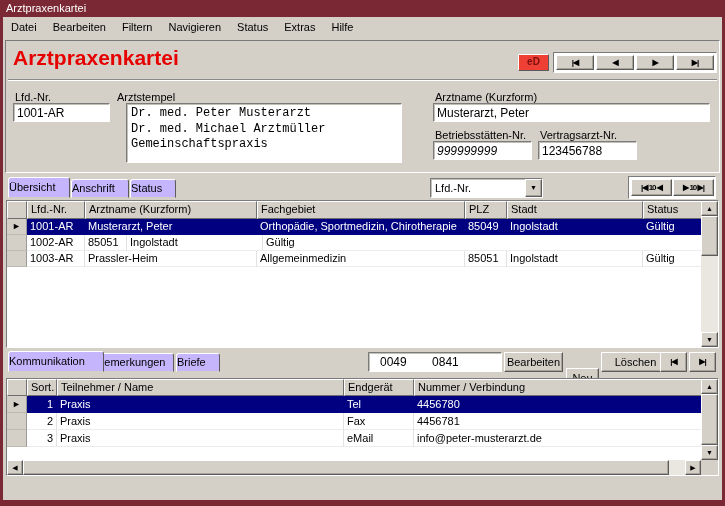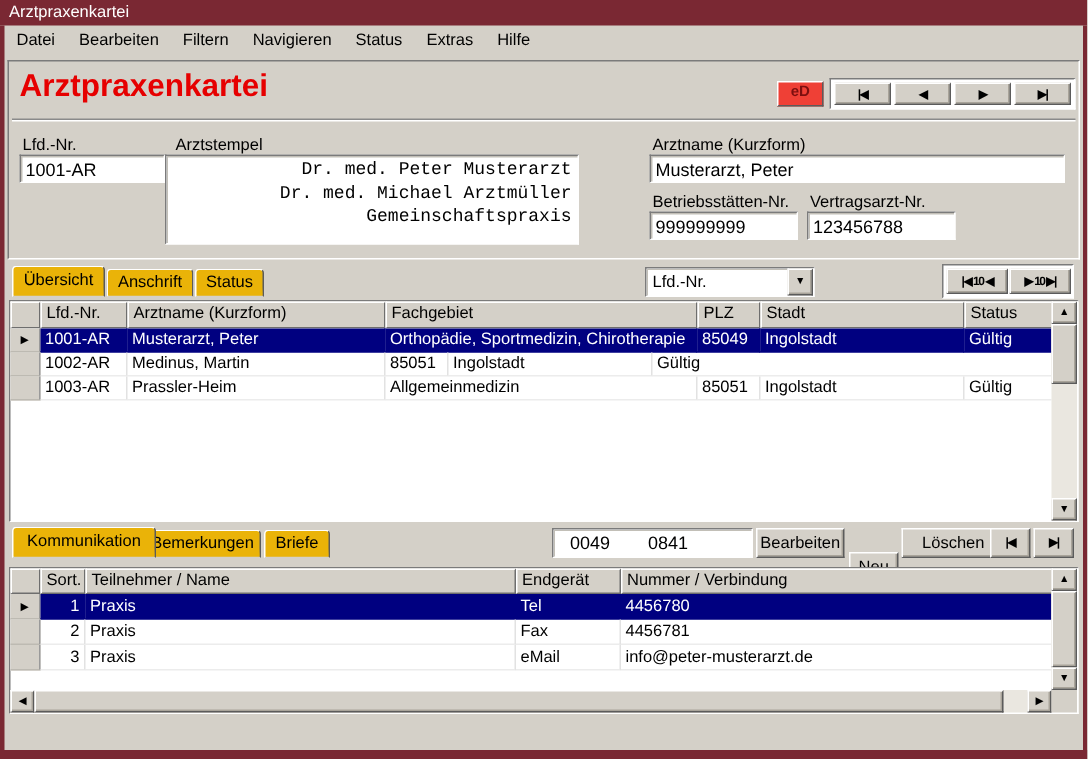--- a/index.html
+++ b/index.html
@@ -9,21 +9,21 @@
   .titlebar{left:0;top:0;width:725px;height:17px;background:#7a2833;color:#fff;font-size:11px;line-height:17px;padding-left:6px}
   .edge{background:#7a2833}
   .menubar{left:3px;top:17px;width:719px;height:21px;display:flex;align-items:flex-start}
   .menu-item{padding:0 8px;font-size:11px;line-height:20px}
   .sunken{border:1px solid;border-color:#7b7b7b #fff #fff #7b7b7b}
   .btn{background:#d4d0c8;border:1px solid;border-color:#fff #5b5b5b #5b5b5b #fff;box-shadow:inset -1px -1px 0 #a9a49a;text-align:center;font-size:11px}
   .field{background:#fff;border:1px solid;border-color:#7b7b7b #fff #fff #7b7b7b;box-shadow:inset 1px 1px 0 #c2bfb7;font-size:12px;padding:0 3px}
   input.field,textarea.field{outline:none;color:#000}
   textarea.field{resize:none;font-family:"Liberation Mono",monospace;font-size:12px;line-height:1.3;padding:2px 4px}
   .lbl{font-size:11px;white-space:nowrap}
-  .tab{position:absolute;background:#eab308;border:1px solid;border-color:#fff #5b5b5b #d4d0c8 #fff;border-radius:3px 3px 0 0;text-align:center;font-size:11px}
+  .tab{position:absolute;background:#c4b5fd;border:1px solid;border-color:#fff #5b5b5b #d4d0c8 #fff;border-radius:3px 3px 0 0;font-size:11px}
   .tab.active{z-index:3}
   .panel{background:#fff;border:1px solid;border-color:#7b7b7b #fff #fff #7b7b7b}
   .thead{display:flex}
   .hcell{background:#d4d0c8;border:1px solid;border-color:#fff #6e6e6e #6e6e6e #fff;font-size:11px;line-height:15px;padding:0 3px;white-space:nowrap;overflow:hidden;flex:none}
   .trow{display:flex;background:#fff}
   .mt .trow{height:16px}
   .bt .trow{height:17px}
   .cell{font-size:11px;line-height:15px;padding:0 3px;white-space:nowrap;overflow:hidden;border-right:1px solid #e2e2e2;border-bottom:1px solid #ececec;flex:none}
   .bt .cell{line-height:16px}
   .trow.sel .cell{background:#000080;color:#fff;border-right-color:#000080;border-bottom-color:#000080}
@@ -70,29 +70,29 @@
       <div class="abs btn navbtn" style="left:82px;top:2px;width:38px;height:15px">▶</div>
       <div class="abs btn navbtn" style="left:122px;top:2px;width:38px;height:15px">▶|</div>
     </div>
 
     <div class="abs" style="left:2px;top:38px;width:709px;height:2px;border-top:1px solid #8a8a8a;border-bottom:1px solid #fff"></div>
 
     <div class="abs lbl" style="left:9px;top:50px">Lfd.-Nr.</div>
     <input class="abs field" style="left: 7px; top: 62px; width: 97px; height: 19px;" value="1001-AR">
 
     <div class="abs lbl" style="left:111px;top:50px">Arztstempel</div>
-    <textarea class="abs field" style="left: 104px; top: 62px; width: 276px; height: 60px; text-align: right;">Dr. med. Peter Musterarzt
+    <textarea class="abs field" style="left: 120px; top: 62px; width: 276px; height: 60px;">Dr. med. Peter Musterarzt
 Dr. med. Michael Arztmüller
 Gemeinschaftspraxis</textarea>
 
     <div class="abs lbl" style="left:429px;top:50px">Arztname (Kurzform)</div>
     <input class="abs field" style="left: 427px; top: 62px; width: 277px; height: 19px;" value="Musterarzt, Peter">
 
     <div class="abs lbl" style="left:429px;top:88px">Betriebsstätten-Nr.</div>
-    <input class="abs field" style="left: 427px; top: 100px; width: 99px; height: 19px;" value="999999999">
+    <input class="abs field" style="left: 427px; top: 100px; width: 99px; height: 19px; font-style: italic;" value="999999999">
 
     <div class="abs lbl" style="left:534px;top:88px">Vertragsarzt-Nr.</div>
     <input class="abs field" style="left: 532px; top: 100px; width: 99px; height: 19px;" value="123456788">
   </div>
 
   <div class="tab active" style="left:8px;top:177px;width:62px;height:21px;line-height:19px">Übersicht</div>
   <div class="tab" style="left:71px;top:179px;width:58px;height:19px;line-height:17px">Anschrift</div>
   <div class="tab" style="left:130px;top:179px;width:46px;height:19px;line-height:17px">Status</div>
 
   <div class="abs field" style="left:430px;top:178px;width:113px;height:20px;padding:0">
@@ -123,21 +123,20 @@
         <div class="cell mt-c0">1001-AR</div>
         <div class="cell mt-c1">Musterarzt, Peter</div>
         <div class="cell mt-c2">Orthopädie, Sportmedizin, Chirotherapie</div>
         <div class="cell mt-c3">85049</div>
         <div class="cell mt-c4">Ingolstadt</div>
         <div class="cell mt-c5">Gültig</div>
       </div>
       <div class="trow">
         <div class="selcell"></div>
         <div class="cell mt-c0">1002-AR</div>
-        <div class="cell mt-c1">Medinus, Martin</div>
         <div class="cell mt-c3">85051</div>
         <div class="cell mt-c4">Ingolstadt</div>
         <div class="cell mt-c5">Gültig</div>
       </div>
       <div class="trow">
         <div class="selcell"></div>
         <div class="cell mt-c0">1003-AR</div>
         <div class="cell mt-c1">Prassler-Heim</div>
         <div class="cell mt-c2">Allgemeinmedizin</div>
         <div class="cell mt-c3">85051</div>

